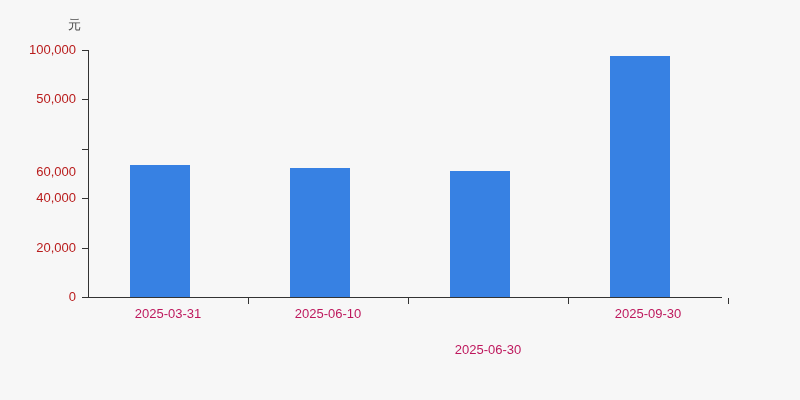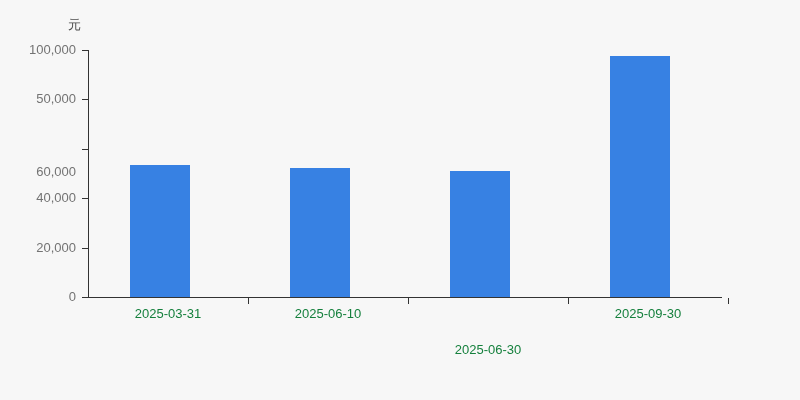--- a/index.html
+++ b/index.html
@@ -57,40 +57,40 @@
     left: 82px;
     width: 6px;
     height: 1px;
     background: #333333;
   }
   .y-tick-label {
     position: absolute;
     right: 724px; 
     text-align: right;
     font-size: 13px;
-    color: #737373;
+    color: #b91c1c;
     line-height: 14px;
     white-space: nowrap;
   }
 
   
   .x-tick {
     position: absolute;
     top: 298px;
     width: 1px;
     height: 6px;
     background: #333333;
   }
   .x-tick-label {
     position: absolute;
     top: 306px;
     width: 160px;
     text-align: center;
     font-size: 13px;
-    color: #15803d;
+    color: #be185d;
     line-height: 16px;
     white-space: nowrap;
   }
 
   
   .bar {
     position: absolute;
     width: 60px;
     background: #3781e3;
   }

